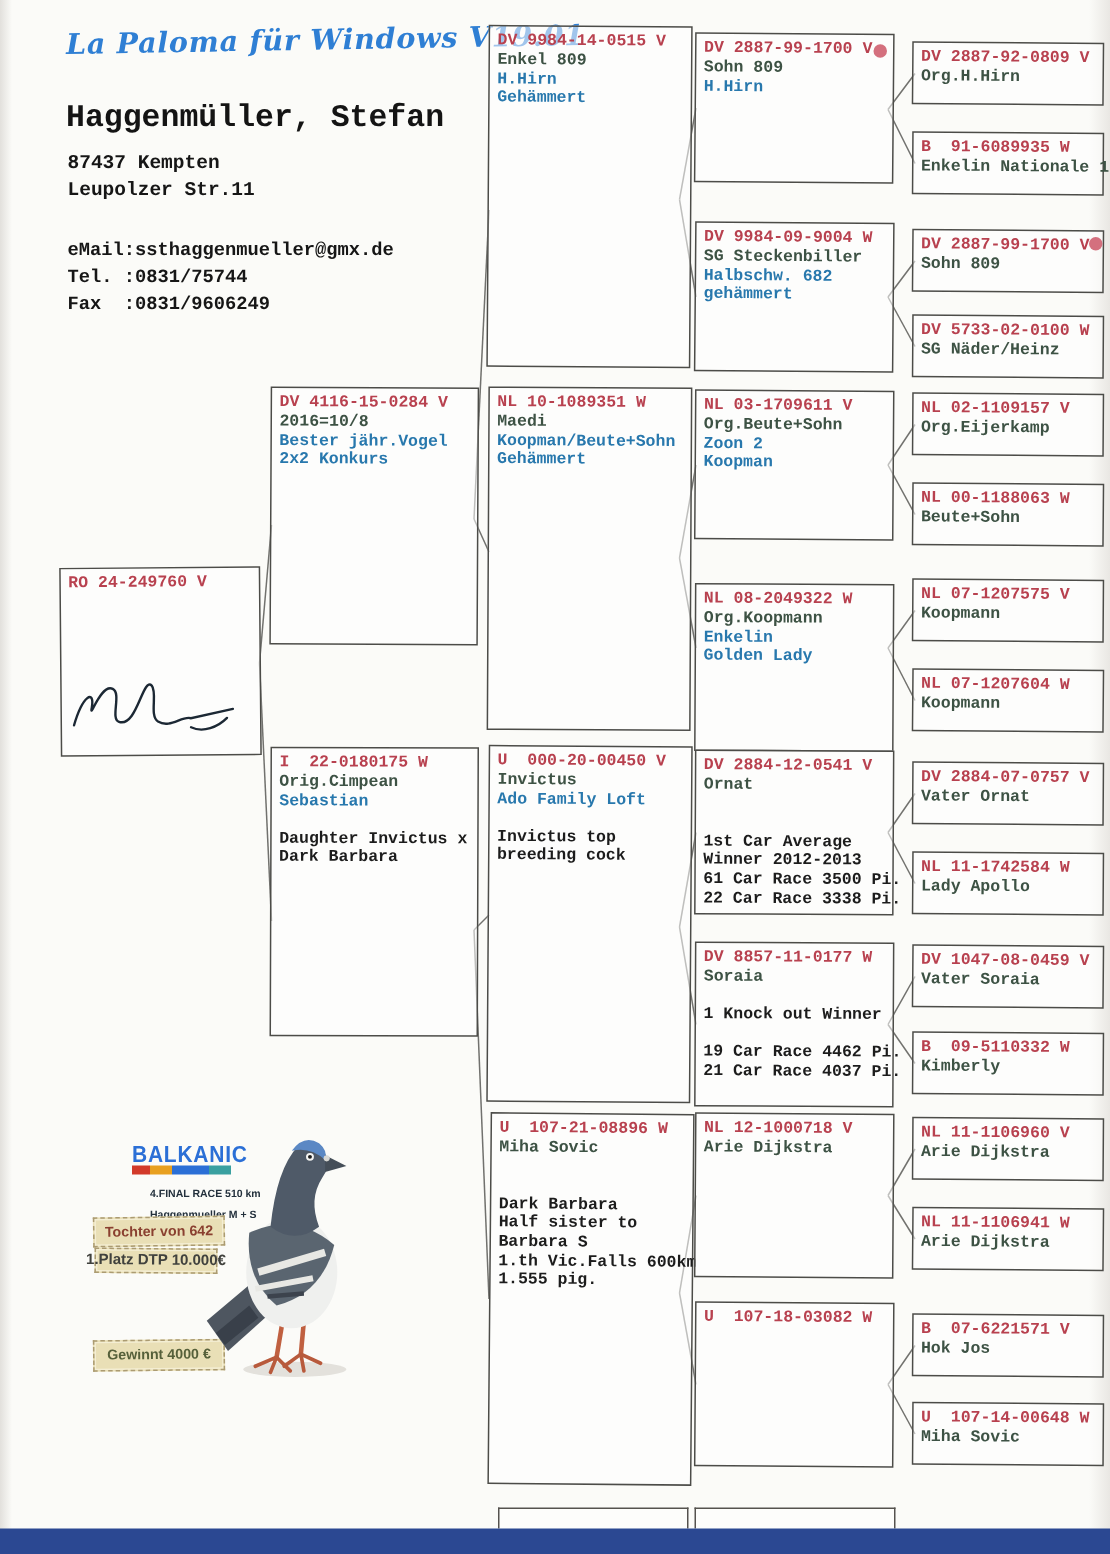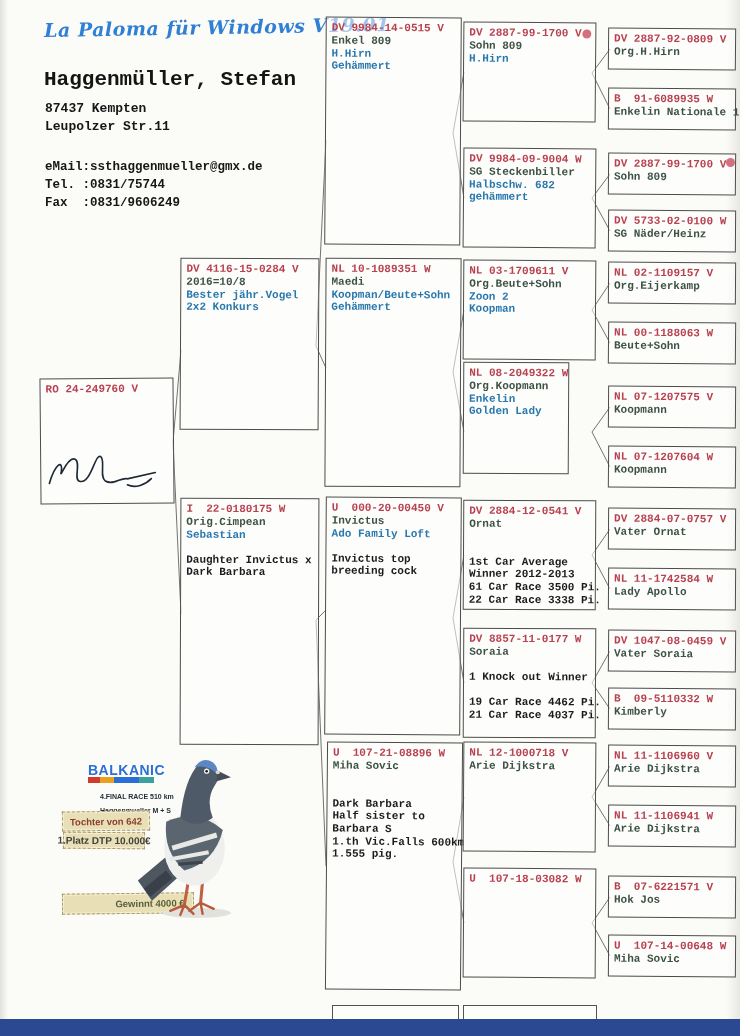--- a/index.html
+++ b/index.html
@@ -44,21 +44,21 @@
   .cap2{left:40px;top:62px;font-size:7px;}
   .cap3{left:40px;top:71px;font-size:7px;}
   .banner{
     position:absolute;background:#e9dfb6;border:1px dashed #ab9b72;
     font-size:9.5px;font-weight:bold;font-family:"Liberation Sans",sans-serif;
     display:flex;align-items:center;justify-content:center;white-space:pre;
     box-shadow:0 0 0 1px #f4eed4 inset;
   }
   .b1{left:2px;top:66px;width:86px;height:18px;color:#8a4030;transform:rotate(-.8deg);}
   .b2{left:3px;top:87px;width:80px;height:15px;color:#40413d;font-size:10px;transform:rotate(.5deg);}
-  .b3{left:2px;top:148px;width:86px;height:19px;color:#56603a;transform:rotate(-.6deg);padding-left:44px;}
+  .b3{left:2px;top:148px;width:86px;height:19px;color:#56603a;transform:rotate(-.6deg);}
   #pigeon{position:absolute;left:75px;top:6px;}
   
   .sliver{position:absolute;height:14px;background:#fdfdfb;border:1px solid #55524e;border-bottom:none;box-sizing:border-box;}
   #footer-band{position:absolute;left:0;top:1019px;width:740px;height:17px;background:#2b4892;}
 </style>
 </head>
 <body>
 
 <div id="page">
 
@@ -113,21 +113,21 @@
   </div>
 
   <div class="pbox" style="left:180px;top:258px;width:139px;height:172px;--r:.3deg">
     <div class="ring">DV 4116-15-0284 V</div>
     <div>
         <div class="ln s-n">2016=10/8</div>
         <div class="ln s-b">Bester jähr.Vogel</div>
         <div class="ln s-b">2x2 Konkurs</div>
       </div>
   </div>
-  <div class="pbox" style="left:180px;top:498px;width:139px;height:247px;--r:.2deg">
+  <div class="pbox" style="left:180px;top:498px;width:139px;height:193px;--r:.2deg">
     <div class="ring">I  22-0180175 W</div>
     <div>
         <div class="ln s-n">Orig.Cimpean</div>
         <div class="ln s-b">Sebastian</div>
         <div class="ln s-g">&nbsp;</div>
         <div class="ln s-c">Daughter Invictus x</div>
         <div class="ln s-c">Dark Barbara</div>
       </div>
   </div>
 
@@ -188,21 +188,21 @@
       </div>
   </div>
   <div class="pbox" style="left:463px;top:260px;width:133px;height:100px;--r:.4deg">
     <div class="ring">NL 03-1709611 V</div>
     <div>
         <div class="ln s-n">Org.Beute+Sohn</div>
         <div class="ln s-b">Zoon 2</div>
         <div class="ln s-b">Koopman</div>
       </div>
   </div>
-  <div class="pbox" style="left:463px;top:362px;width:106px;height:112px;--r:.3deg">
+  <div class="pbox" style="left:463px;top:389px;width:133px;height:112px;--r:.3deg">
     <div class="ring">NL 08-2049322 W</div>
     <div>
         <div class="ln s-n">Org.Koopmann</div>
         <div class="ln s-b">Enkelin</div>
         <div class="ln s-b">Golden Lady</div>
       </div>
   </div>
   <div class="pbox" style="left:463px;top:500px;width:133px;height:110px;--r:.3deg">
     <div class="ring">DV 2884-12-0541 V</div>
     <div>

